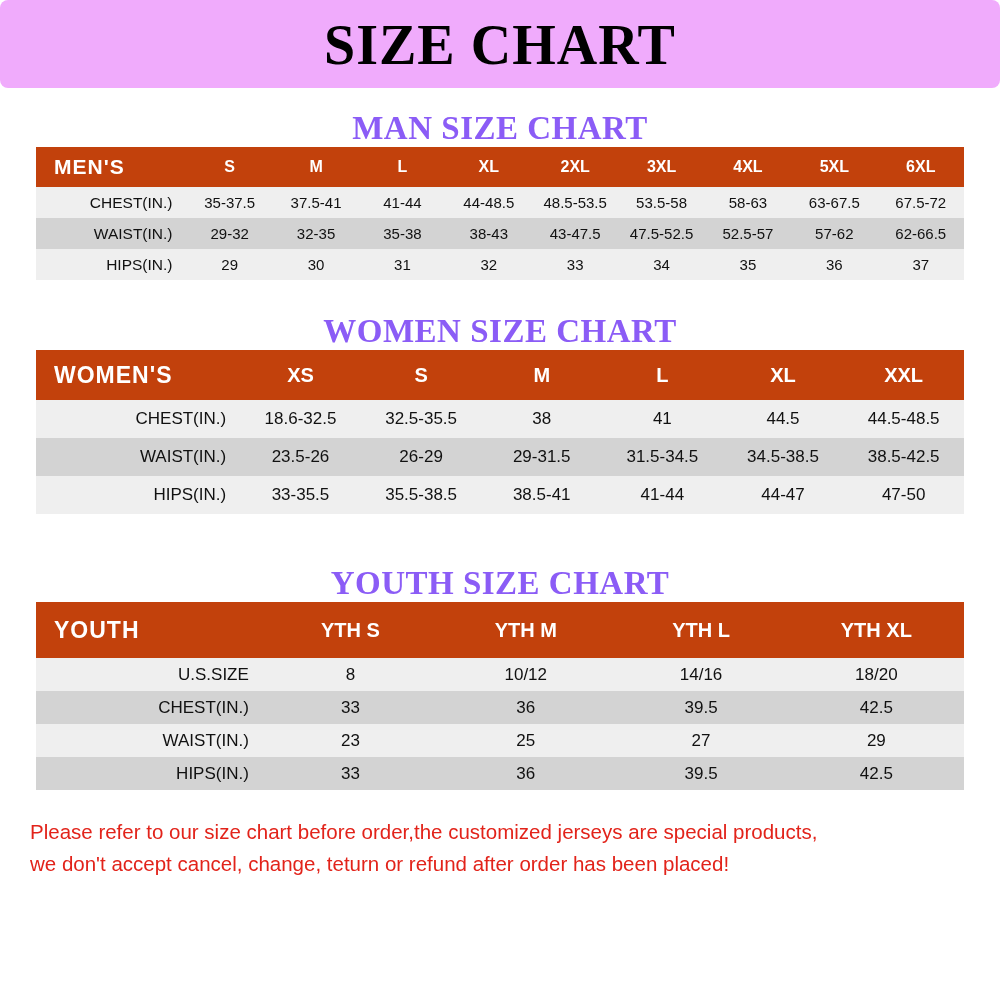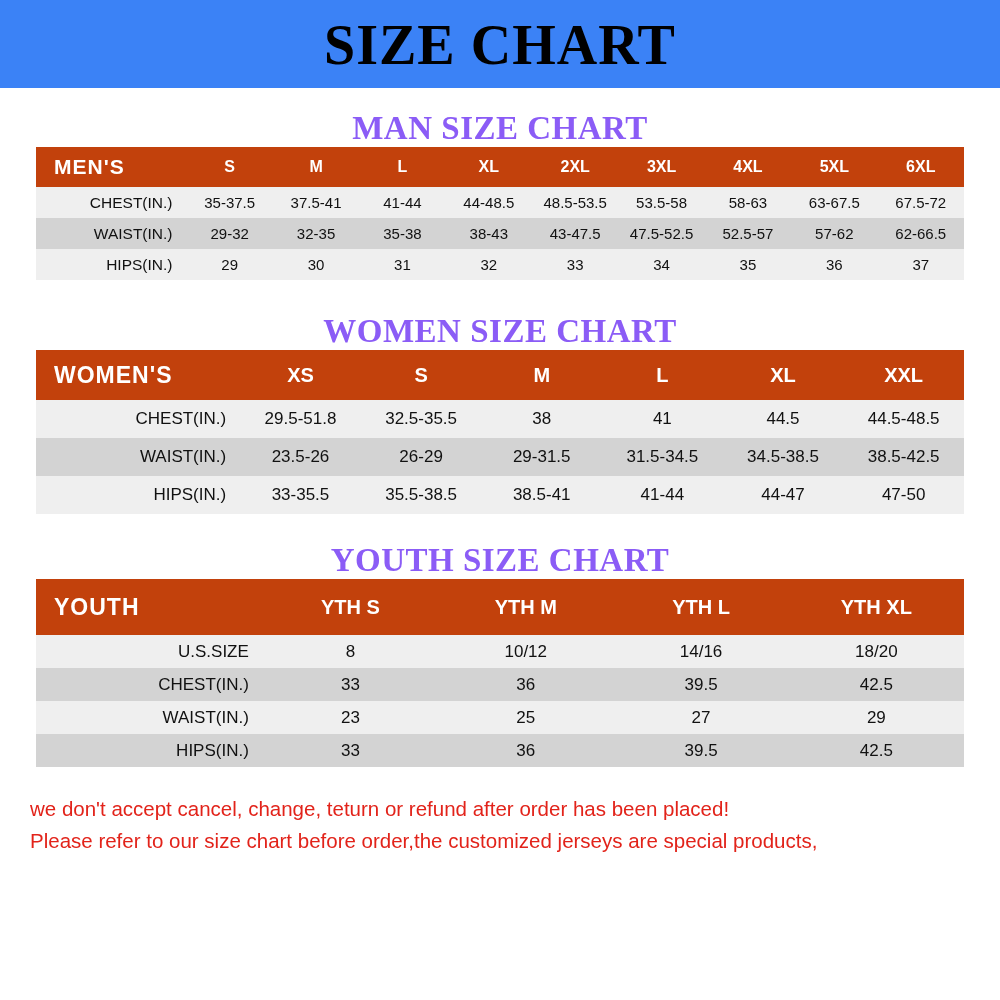--- a/index.html
+++ b/index.html
@@ -39,21 +39,21 @@
   .section-title {
     text-align: center;
     font-family: "Liberation Serif", serif;
     font-weight: bold;
     color: #8b5cf6;
     font-size: 33px;
     letter-spacing: 0.5px;
   }
   .t-man   { margin-top: 22px; }
   .t-women { margin-top: 33px; }
-  .t-youth { margin-top: 28px; }
+  .t-youth { margin-top: 51px; }
 
   
   .tbl-wrap { padding: 0 36px; }
   table {
     width: 100%;
     border-collapse: collapse;
     table-layout: fixed;
   }
   thead th {
     background: #c2410c;
@@ -107,21 +107,21 @@
     line-height: 1.55;
     text-align: left;
   }
   .note span { display: block; }
 </style>
 </head>
 <body>
 
 <div class="page">
 
-  <div class="banner" style="background: #3b82f6;">
+  <div class="banner" style="background: #f0abfc; border-radius: 8px;">
     <div class="banner-title">SIZE CHART</div>
   </div>
 
   <div class="section-title t-man">MAN SIZE CHART</div>
   <div class="tbl-wrap">
     <table id="man-table">
       <colgroup>
         <col style="width:16.2%">
           <col style="width:9.3%">
           <col style="width:9.3%">
@@ -207,21 +207,21 @@
             <th>S</th>
             <th>M</th>
             <th>L</th>
             <th>XL</th>
             <th>XXL</th>
           </tr>
         </thead>
       <tbody>
           <tr class="odd">
             <td class="rowhead">CHEST(IN.)</td>
-            <td>29.5-51.8</td>
+            <td>18.6-32.5</td>
             <td>32.5-35.5</td>
             <td>38</td>
             <td>41</td>
             <td>44.5</td>
             <td>44.5-48.5</td>
           </tr>
           <tr class="even">
             <td class="rowhead">WAIST(IN.)</td>
             <td>23.5-26</td>
             <td>26-29</td>
@@ -289,17 +289,17 @@
             <td>33</td>
             <td>36</td>
             <td>39.5</td>
             <td>42.5</td>
           </tr>
         </tbody>
     </table>
   </div>
 
   <div class="note" style="color: rgb(226, 35, 26);">
+    <span>Please refer to our size chart before order,the customized jerseys are special products,</span>
     <span>we don't accept cancel, change, teturn or refund after order has been placed!</span>
-    <span>Please refer to our size chart before order,the customized jerseys are special products,</span>
   </div>
 
 </div>
 
 </body></html>

